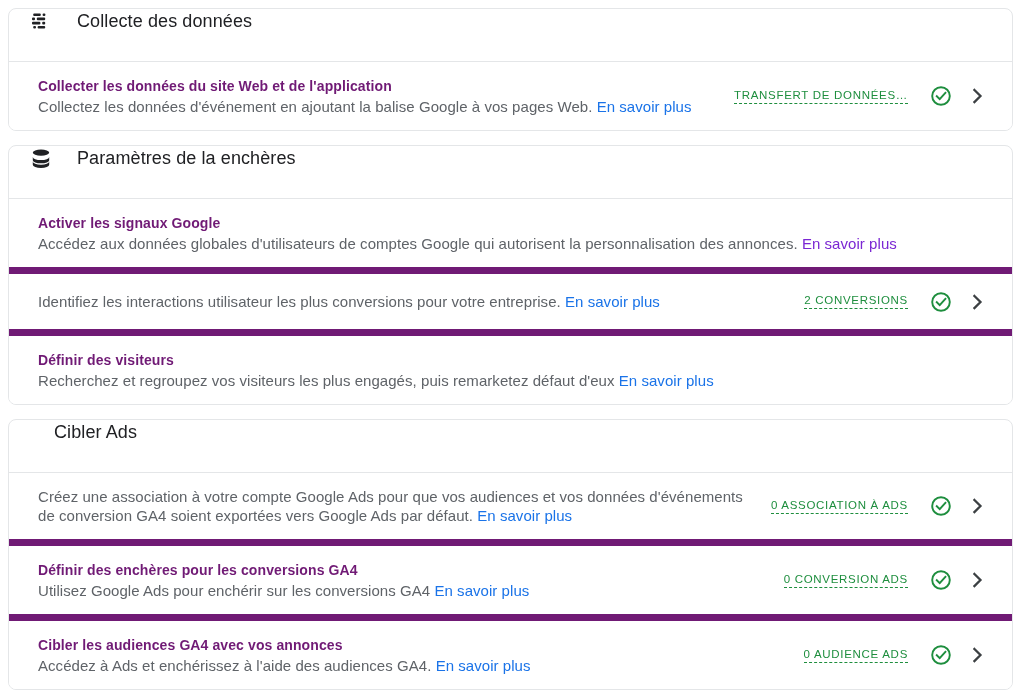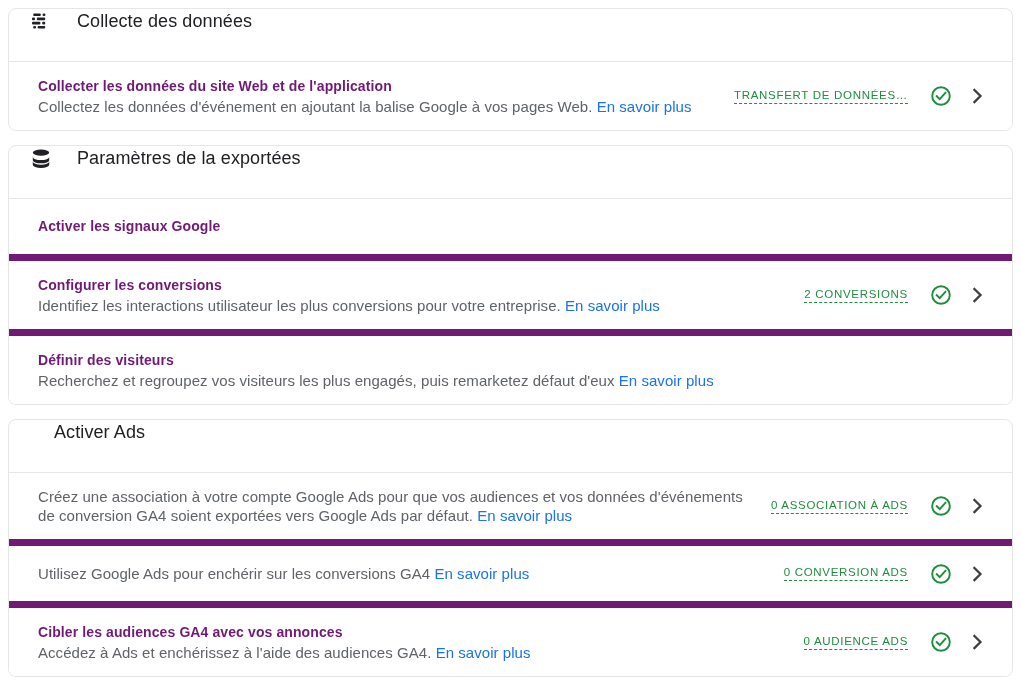--- a/index.html
+++ b/index.html
@@ -180,30 +180,30 @@
     </div>
     <div class="card">
       <div class="card-header">
         <span class="header-icon">
           <svg viewBox="0 0 24 24" width="100%" height="100%">
             <ellipse cx="12" cy="6.6" rx="8.2" ry="3.1" fill="currentColor"></ellipse>
             <path d="M3.8 11 a8.2 3.1 0 0 0 16.4 0 v3.2 a8.2 3.1 0 0 1 -16.4 0 z" fill="currentColor"></path>
             <path d="M3.8 15.6 a8.2 3.1 0 0 0 16.4 0 v3.2 a8.2 3.1 0 0 1 -16.4 0 z" fill="currentColor"></path>
           </svg>
         </span>
-        <span class="header-title">Paramètres de la exportées</span>
+        <span class="header-title">Paramètres de la enchères</span>
       </div>
       <div class="row">
         <div class="row-text">
           <div class="row-title">Activer les signaux Google</div>
-        </div>
-      </div>
-      <div class="row">
-        <div class="row-text">
-          <div class="row-title">Configurer les conversions</div>
+          <div class="row-desc"><span>Accédez aux données globales d'utilisateurs de comptes Google qui autorisent la personnalisation des annonces.</span> <a class="lnk visited" href="#">En savoir plus</a></div>
+        </div>
+      </div>
+      <div class="row">
+        <div class="row-text">
           <div class="row-desc"><span>Identifiez les interactions utilisateur les plus conversions pour votre entreprise.</span> <a class="lnk" href="#">En savoir plus</a></div>
         </div>
         <div class="row-right">
           <span class="badge">2 CONVERSIONS</span>
           <span class="check-icon">
             <svg viewBox="0 0 24 24" width="100%" height="100%">
               <circle cx="12" cy="12" r="9.6" fill="none" stroke="currentColor" stroke-width="2.1"></circle>
               <path d="M7.4 12.2 L10.6 15.4 L16.8 8.6" fill="none" stroke="currentColor" stroke-width="2.1" stroke-linecap="square" stroke-linejoin="miter"></path>
             </svg>
           </span>
@@ -216,21 +216,21 @@
       </div>
       <div class="row">
         <div class="row-text">
           <div class="row-title">Définir des visiteurs</div>
           <div class="row-desc"><span>Recherchez et regroupez vos visiteurs les plus engagés, puis remarketez défaut d'eux</span> <a class="lnk" href="#">En savoir plus</a></div>
         </div>
       </div>
     </div>
     <div class="card">
       <div class="card-header no-icon">
-        <span class="header-title">Activer Ads</span>
+        <span class="header-title">Cibler Ads</span>
       </div>
       <div class="row">
         <div class="row-text">
           <div class="row-desc"><span>Créez une association à votre compte Google Ads pour que vos audiences et vos données d'événements de conversion GA4 soient exportées vers Google Ads par défaut.</span> <a class="lnk" href="#">En savoir plus</a></div>
         </div>
         <div class="row-right">
           <span class="badge">0 ASSOCIATION À ADS</span>
           <span class="check-icon">
             <svg viewBox="0 0 24 24" width="100%" height="100%">
               <circle cx="12" cy="12" r="9.6" fill="none" stroke="currentColor" stroke-width="2.1"></circle>
@@ -239,20 +239,21 @@
           </span>
           <span class="chevron">
             <svg viewBox="0 0 24 24" width="100%" height="100%">
               <path d="M9.2 5.4 L15.8 12 L9.2 18.6" fill="none" stroke="currentColor" stroke-width="2.5" stroke-linecap="square" stroke-linejoin="miter"></path>
             </svg>
           </span>
         </div>
       </div>
       <div class="row">
         <div class="row-text">
+          <div class="row-title">Définir des enchères pour les conversions GA4</div>
           <div class="row-desc"><span>Utilisez Google Ads pour enchérir sur les conversions GA4</span> <a class="lnk" href="#">En savoir plus</a></div>
         </div>
         <div class="row-right">
           <span class="badge">0 CONVERSION ADS</span>
           <span class="check-icon">
             <svg viewBox="0 0 24 24" width="100%" height="100%">
               <circle cx="12" cy="12" r="9.6" fill="none" stroke="currentColor" stroke-width="2.1"></circle>
               <path d="M7.4 12.2 L10.6 15.4 L16.8 8.6" fill="none" stroke="currentColor" stroke-width="2.1" stroke-linecap="square" stroke-linejoin="miter"></path>
             </svg>
           </span>

